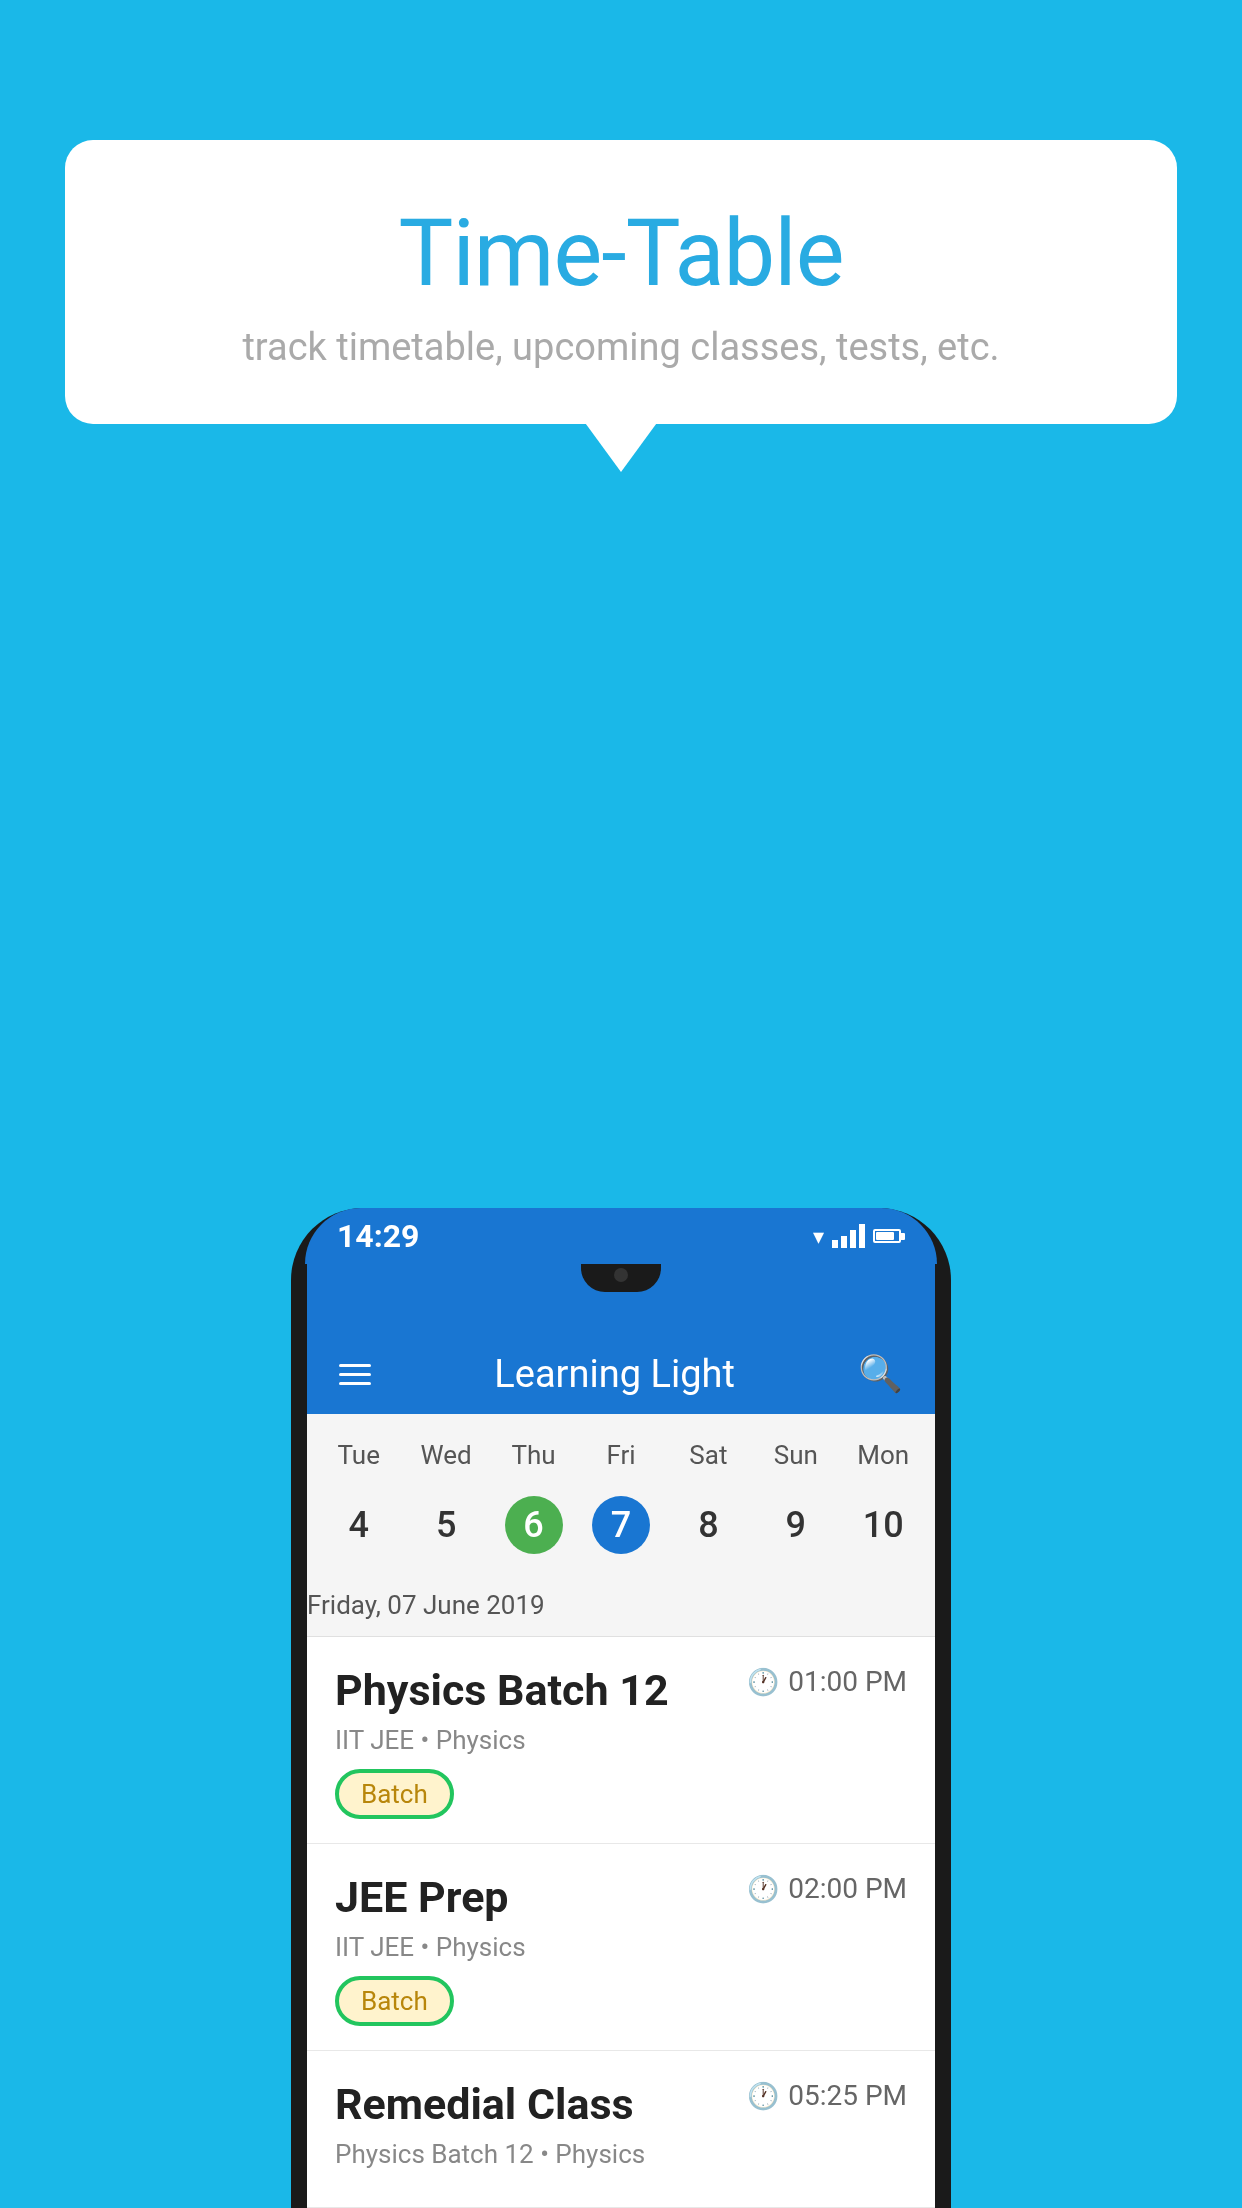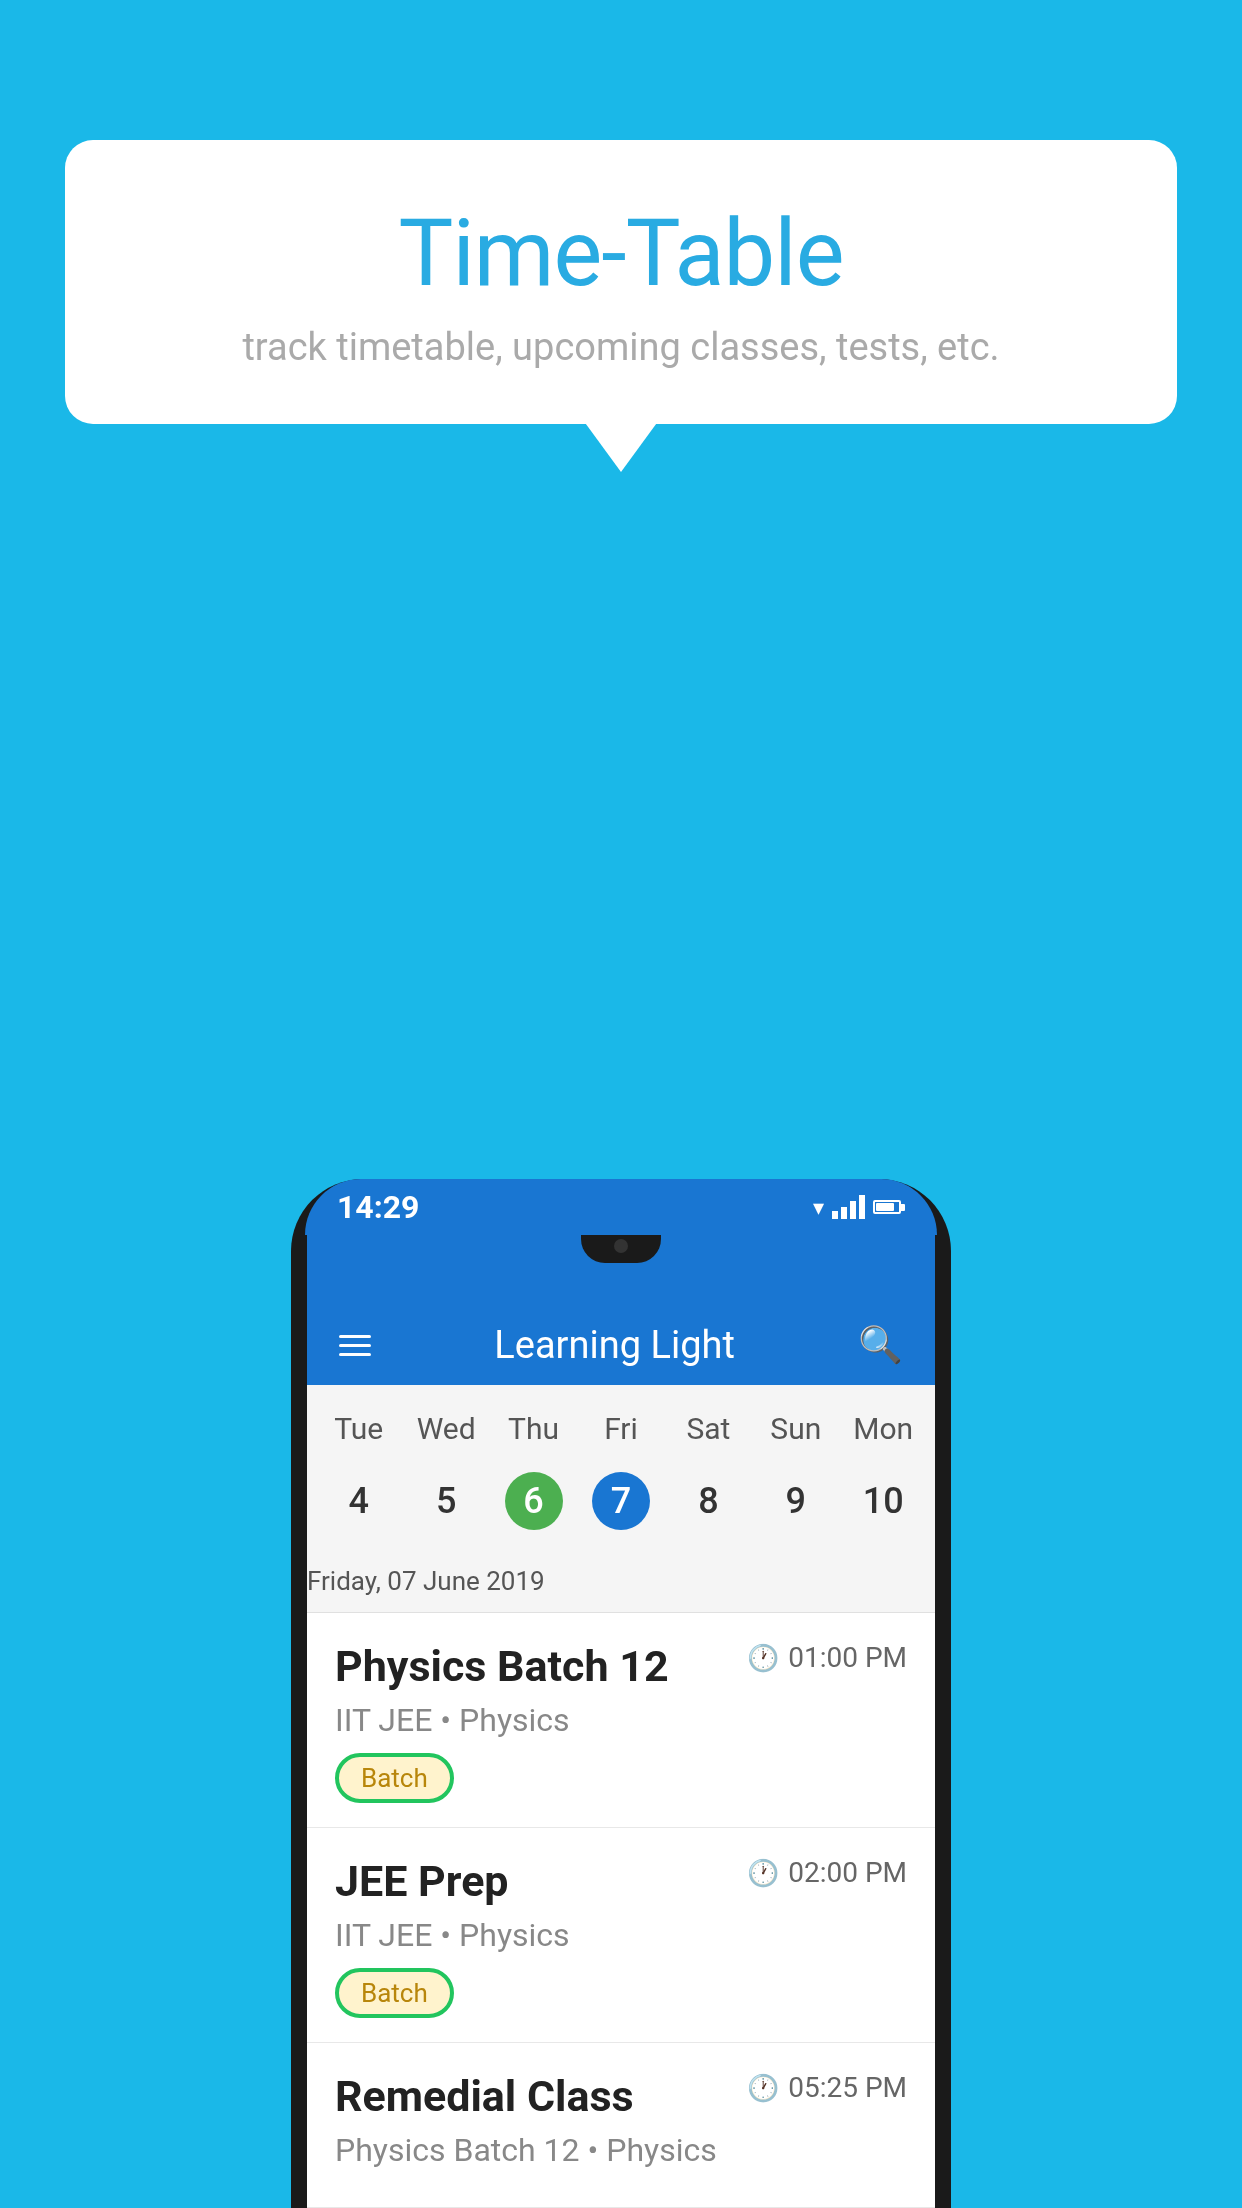--- a/index.html
+++ b/index.html
@@ -158,21 +158,21 @@
 
     .day-headers {
       display: flex;
       background: #f5f5f5;
       padding: 18px 8px 0;
     }
 
     .day-header {
       flex: 1;
       text-align: center;
-      font-size: 30px;
+      font-size: 26px;
       color: #555;
       font-weight: 400;
       padding: 8px 0;
     }
 
     .day-numbers {
       display: flex;
       padding: 8px 8px 18px;
       background: #f5f5f5;
     }
@@ -234,21 +234,21 @@
       color: #666;
       font-size: 28px;
     }
 
     .clock-icon {
       font-size: 26px;
       color: #888;
     }
 
     .schedule-item-sub {
-      font-size: 32px;
+      font-size: 26px;
       color: #888;
       margin-bottom: 14px;
     }
 
     .batch-tag {
       display: inline-block;
       background: #fff3cd;
       color: #b8860b;
       border: 4px solid #22c55e;
       border-radius: 30px;

